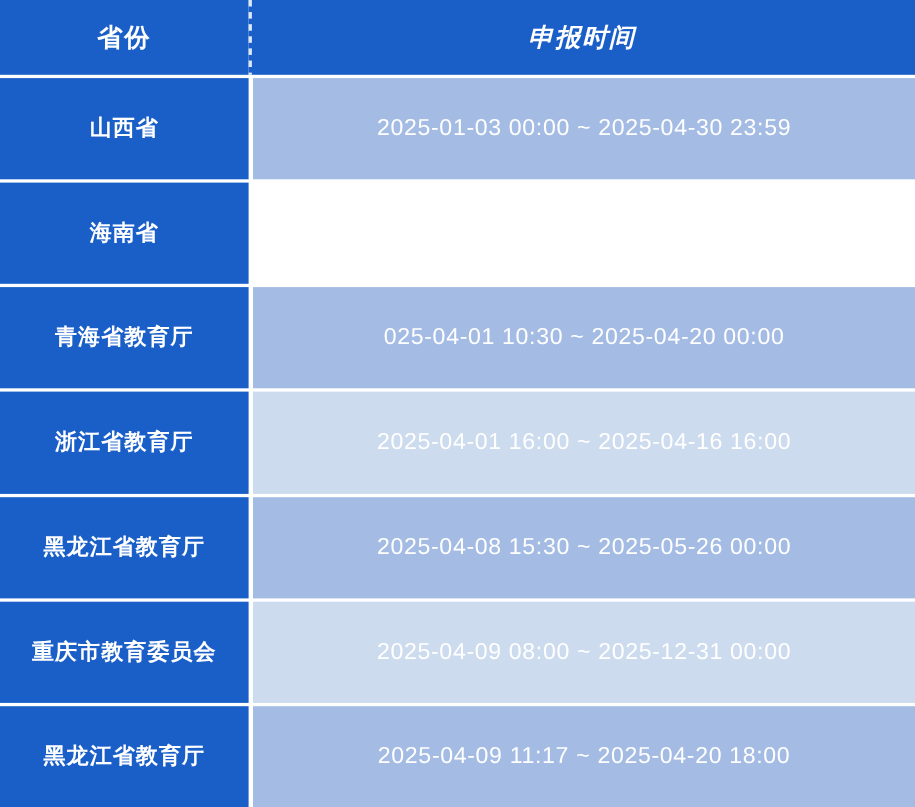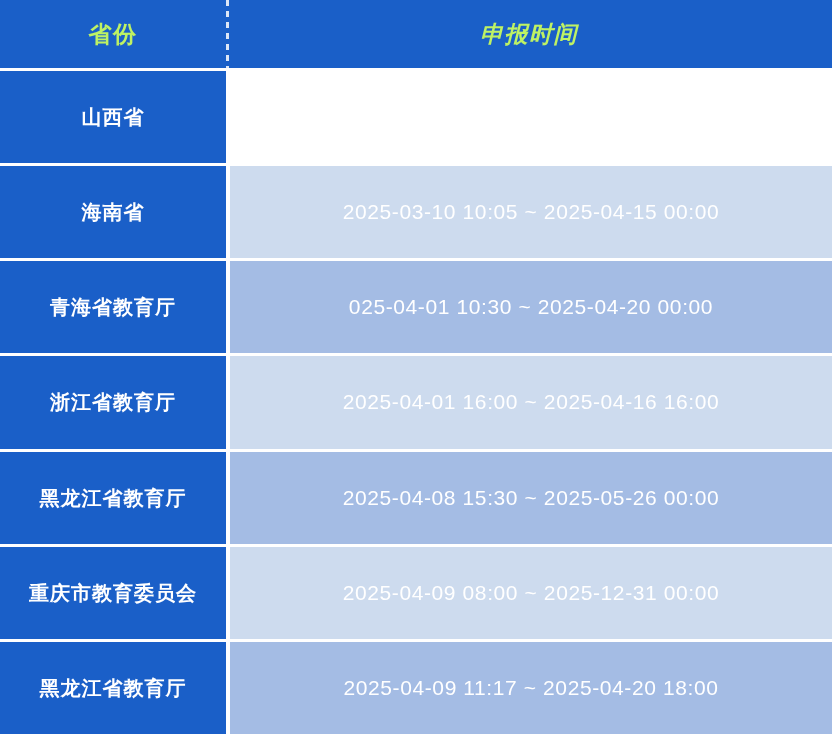--- a/index.html
+++ b/index.html
@@ -24,21 +24,21 @@
 
   
   .header-row {
     display: flex;
     height: 68px;
     flex: 0 0 68px;
     position: relative;
   }
   .header-cell {
     background: #1a5fc8;
-    color: #bef264;
+    color: #ffffff;
     display: flex;
     align-items: center;
     justify-content: center;
     font-size: 23px;
     font-weight: bold;
     letter-spacing: 1.5px;
   }
   .header-cell.col-province {
     width: 226px;
     flex: 0 0 226px;
@@ -110,25 +110,25 @@
   <div class="header-row">
     <div class="header-cell col-province">省份</div>
     <div class="header-cell col-time">申报时间</div>
     <div class="header-divider"></div>
   </div>
 
   <div class="table-body">
 
     <div class="data-row shade-dark">
       <div class="cell cell-province">山西省</div>
+      <div class="cell cell-time">2025-01-03 00:00 ~ 2025-04-30 23:59</div>
     </div>
 
     <div class="data-row shade-light">
       <div class="cell cell-province">海南省</div>
-      <div class="cell cell-time">2025-03-10 10:05 ~ 2025-04-15 00:00</div>
     </div>
 
     <div class="data-row shade-dark">
       <div class="cell cell-province">青海省教育厅</div>
       <div class="cell cell-time">025-04-01 10:30 ~ 2025-04-20 00:00</div>
     </div>
 
     <div class="data-row shade-light">
       <div class="cell cell-province">浙江省教育厅</div>
       <div class="cell cell-time">2025-04-01 16:00 ~ 2025-04-16 16:00</div>

